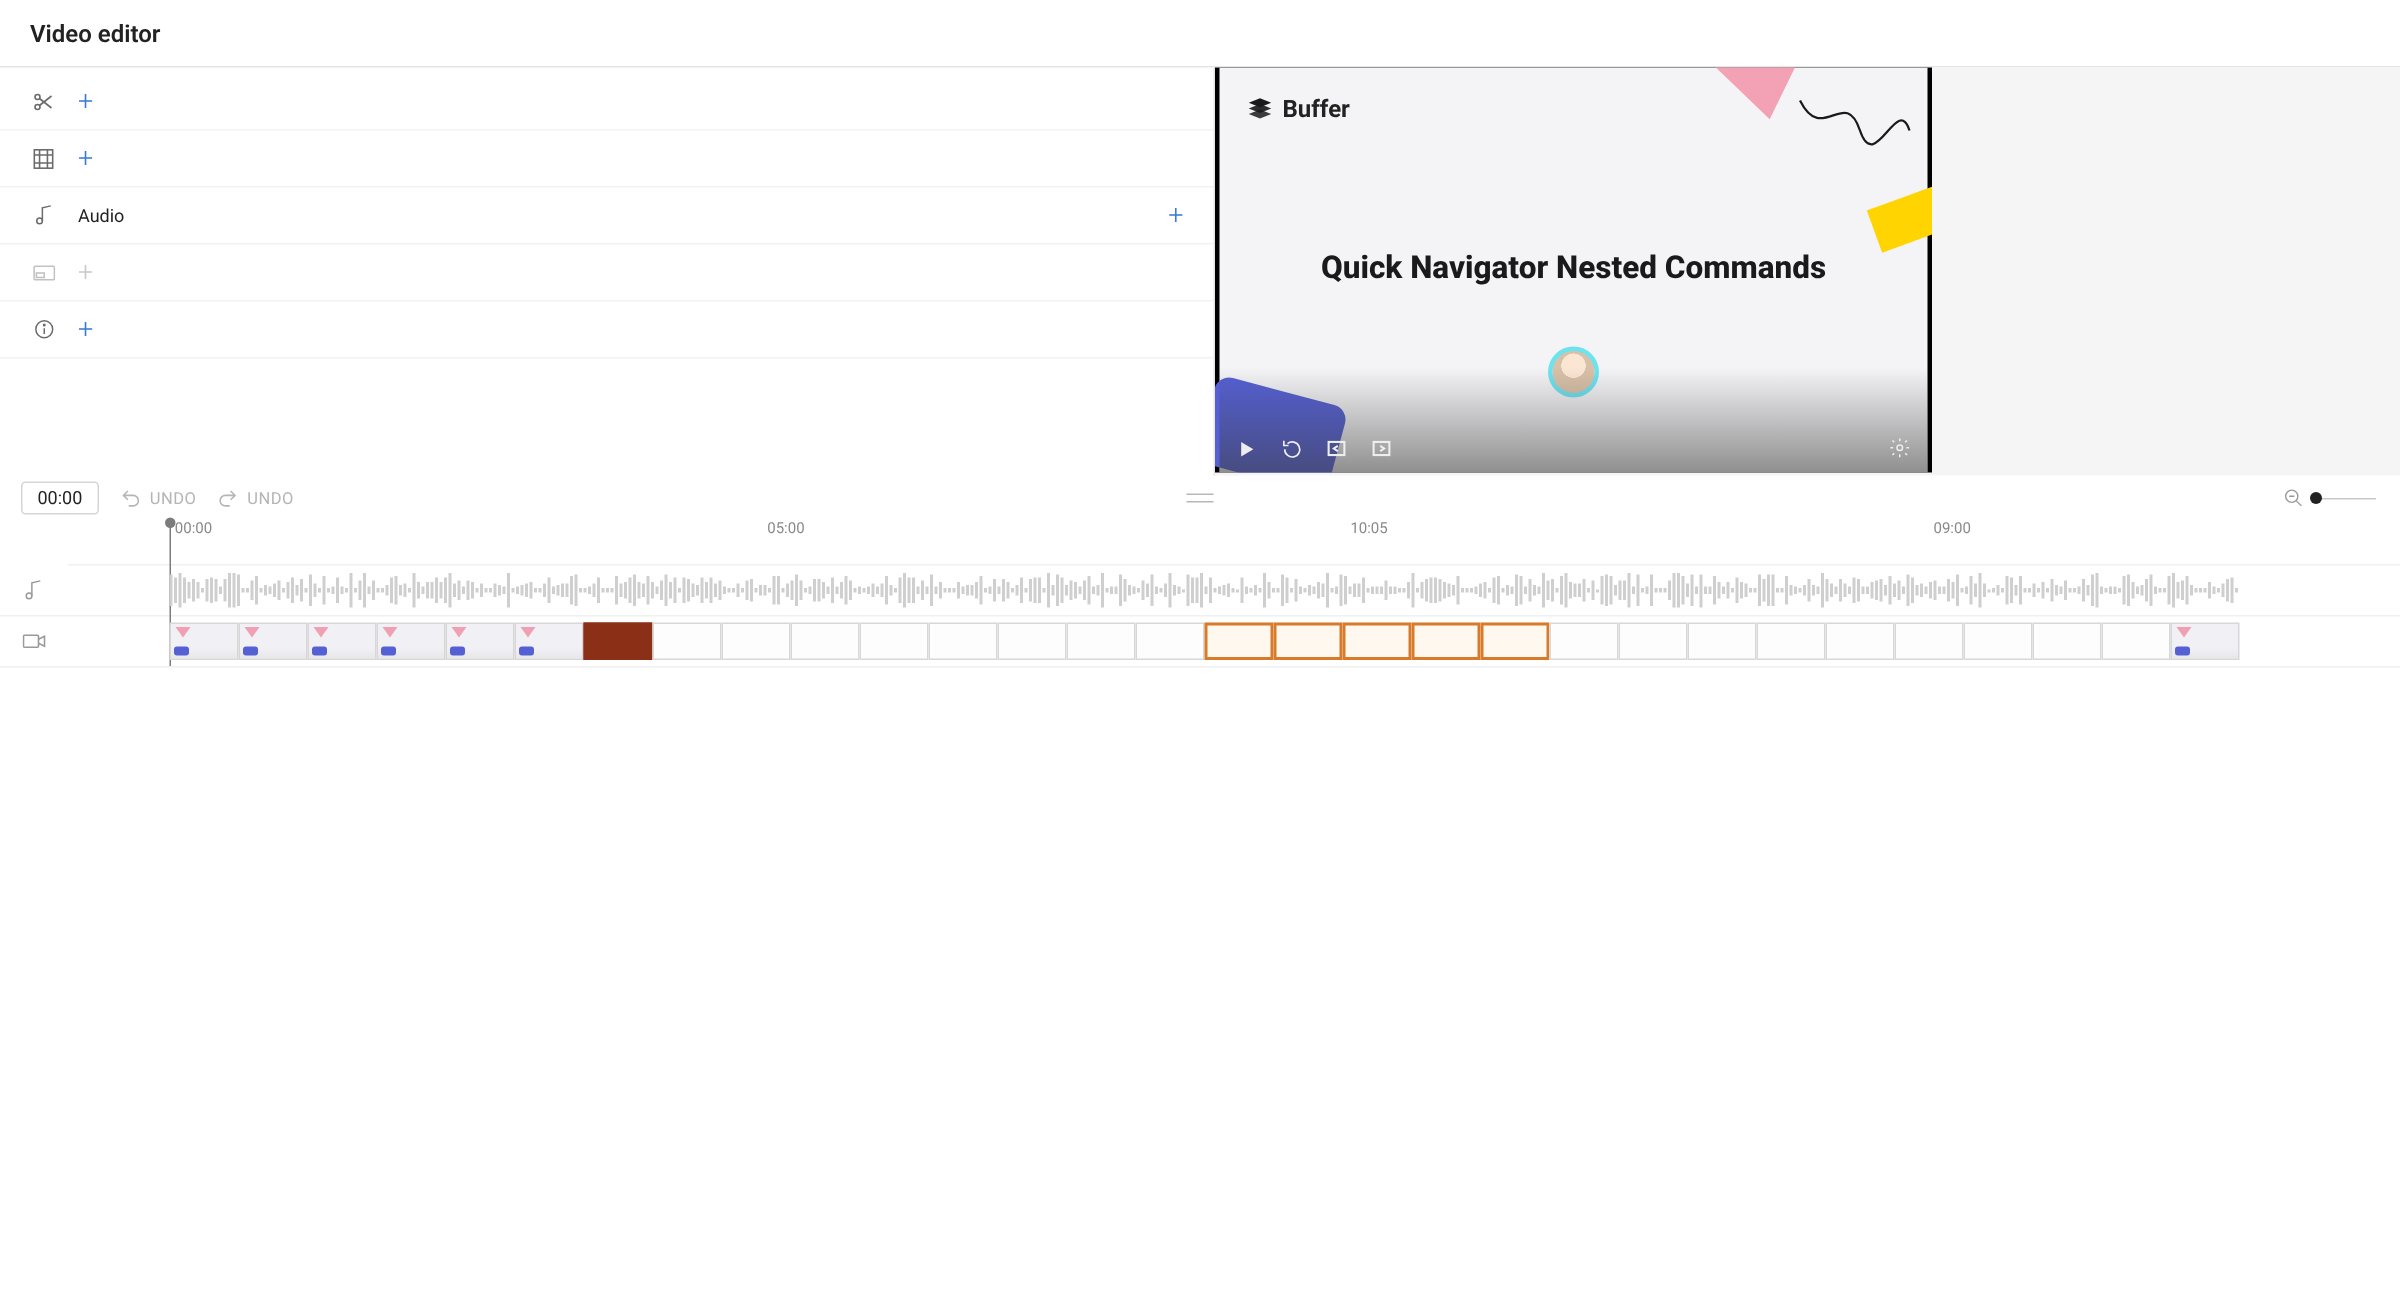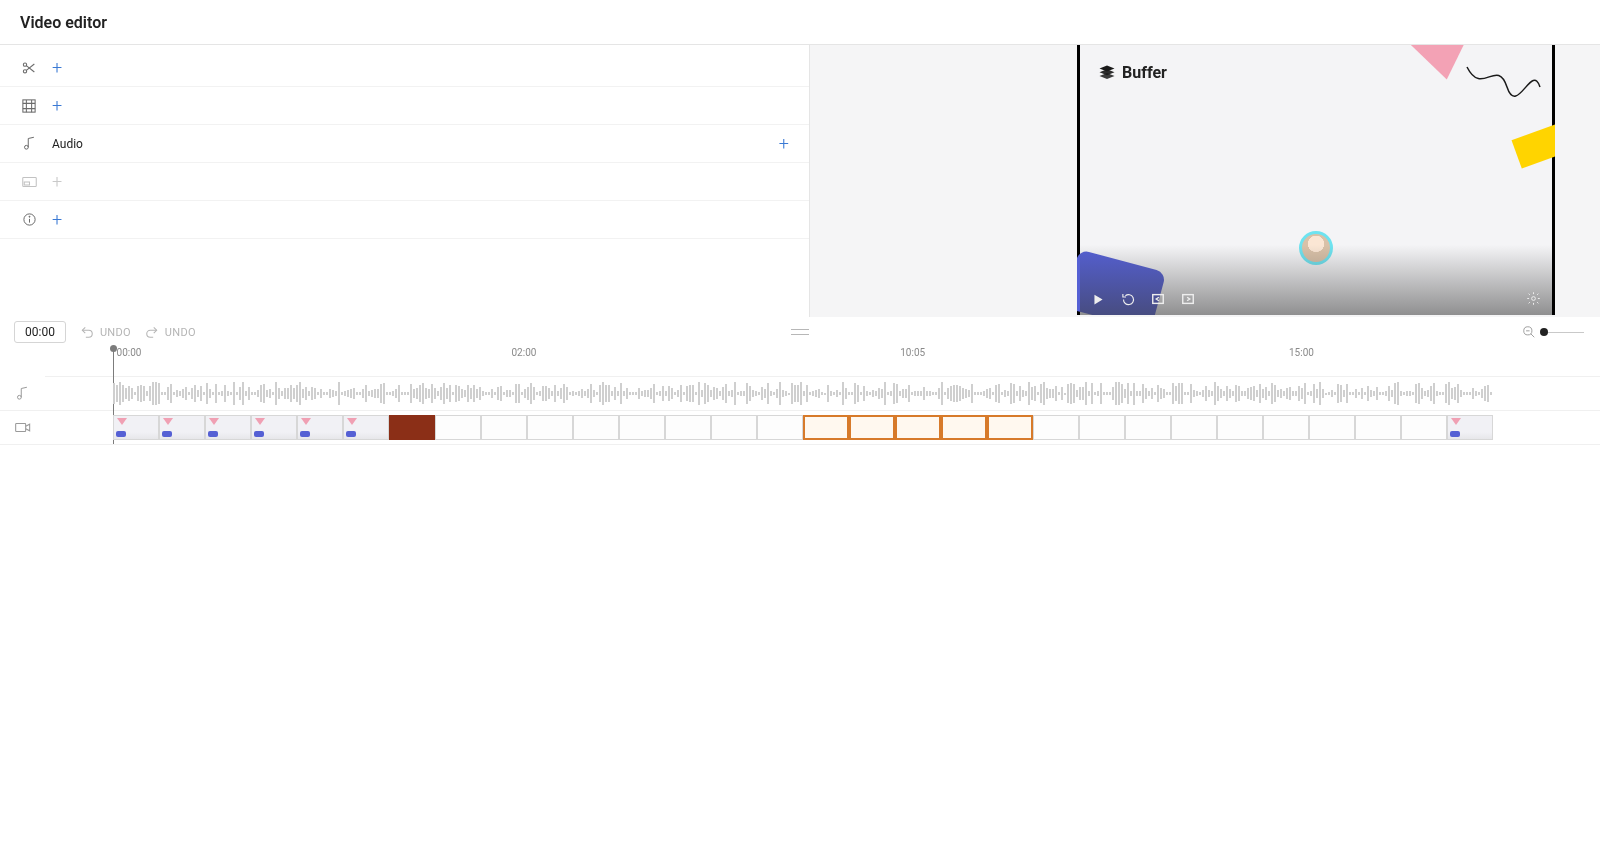--- a/index.html
+++ b/index.html
@@ -56,21 +56,21 @@
     font-weight: 300;
     line-height: 1;
   }
   .tool-row.disabled .plus { color: #c9c9c9; }
 
   
   .preview-wrap {
     width: 790px;
     background: #f5f5f6;
     display: flex;
-    justify-content: flex-end;
+    justify-content: flex-start;
     padding-right: 45px;
   }
   .preview {
     width: 478px;
     height: 270px;
     background: #000;
     position: relative;
     overflow: hidden;
   }
   .preview-inner {
@@ -354,20 +354,21 @@
         <div class="buffer-logo">
           <span class="buffer-mark">
             <svg viewBox="0 0 24 24" width="18" height="18" fill="#1a1a1a">
               <path d="M12 2 L22 6 L12 10 L2 6 Z"></path>
                 <path d="M12 12 L22 16 L12 20 L2 16 Z" opacity="0.85"></path>
                 <path d="M12 7 L22 11 L12 15 L2 11 Z" opacity="0.92"></path>
             </svg>
           </span>
           <span>Buffer</span>
         </div>
+        <div class="preview-title">Quick Navigator Nested Commands</div>
         <div class="avatar"></div>
         <div class="preview-gradient"></div>
         <div class="preview-controls">
           <span class="ctl">
             <svg viewBox="0 0 16 16" width="13" height="13" fill="#eee">
                 <path d="M3 2 L13 8 L3 14 Z"></path>
               </svg>
           </span>
           <span class="ctl">
             <svg viewBox="0 0 24 24" width="15" height="15" fill="none" stroke="#eee" stroke-width="1.8">
@@ -431,23 +432,23 @@
     <div class="zoom-track">
         <div class="zoom-knob"></div>
       </div>
   </div>
 </div>
 
 <div class="timeline-area" style="position:relative;">
   <div class="ruler">
     <div class="playhead"></div>
     <span class="tick" style="left:4.6%">00:00</span>
-    <span class="tick" style="left:30%">02:00</span>
+    <span class="tick" style="left:30%">05:00</span>
     <span class="tick" style="left:55%">10:05</span>
-    <span class="tick" style="left:80%">15:00</span>
+    <span class="tick" style="left:80%">09:00</span>
   </div>
 
   <div class="track">
     <div class="track-gutter">
       <svg width="15" height="15" viewBox="0 0 24 24" fill="none" stroke="#9a9a9a" stroke-width="1.6">
         <circle cx="7" cy="18" r="3"></circle>
           <path d="M10 18 V4 L19 2"></path>
       </svg>
     </div>
     <div class="track-body">

